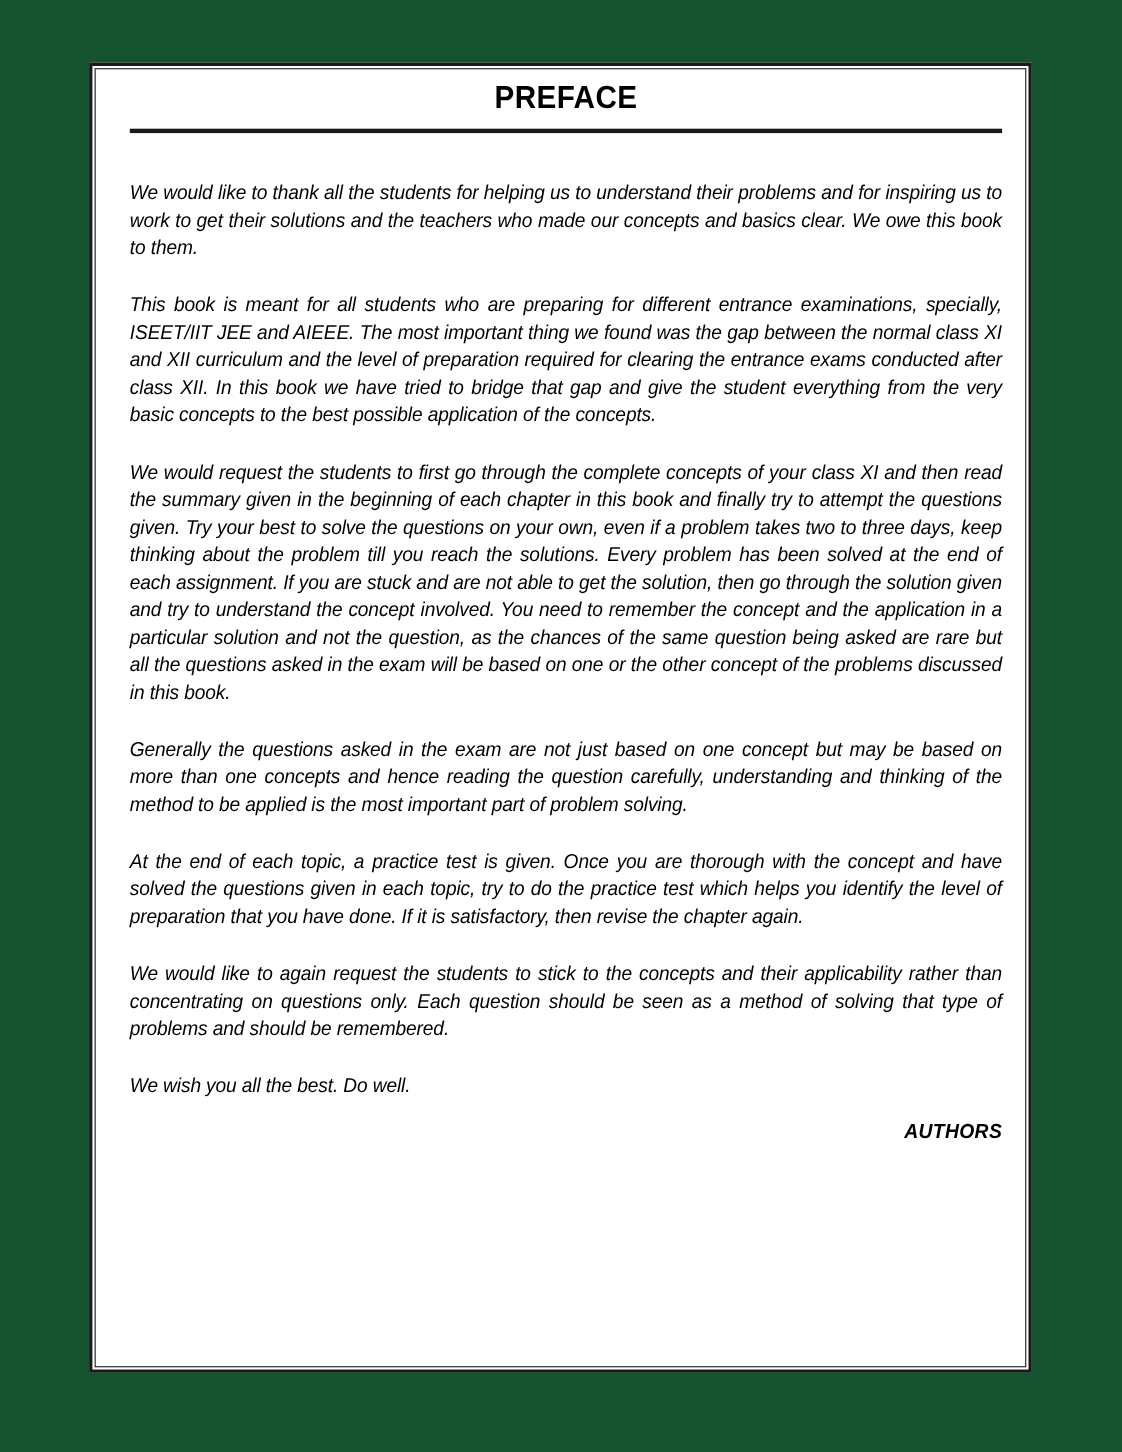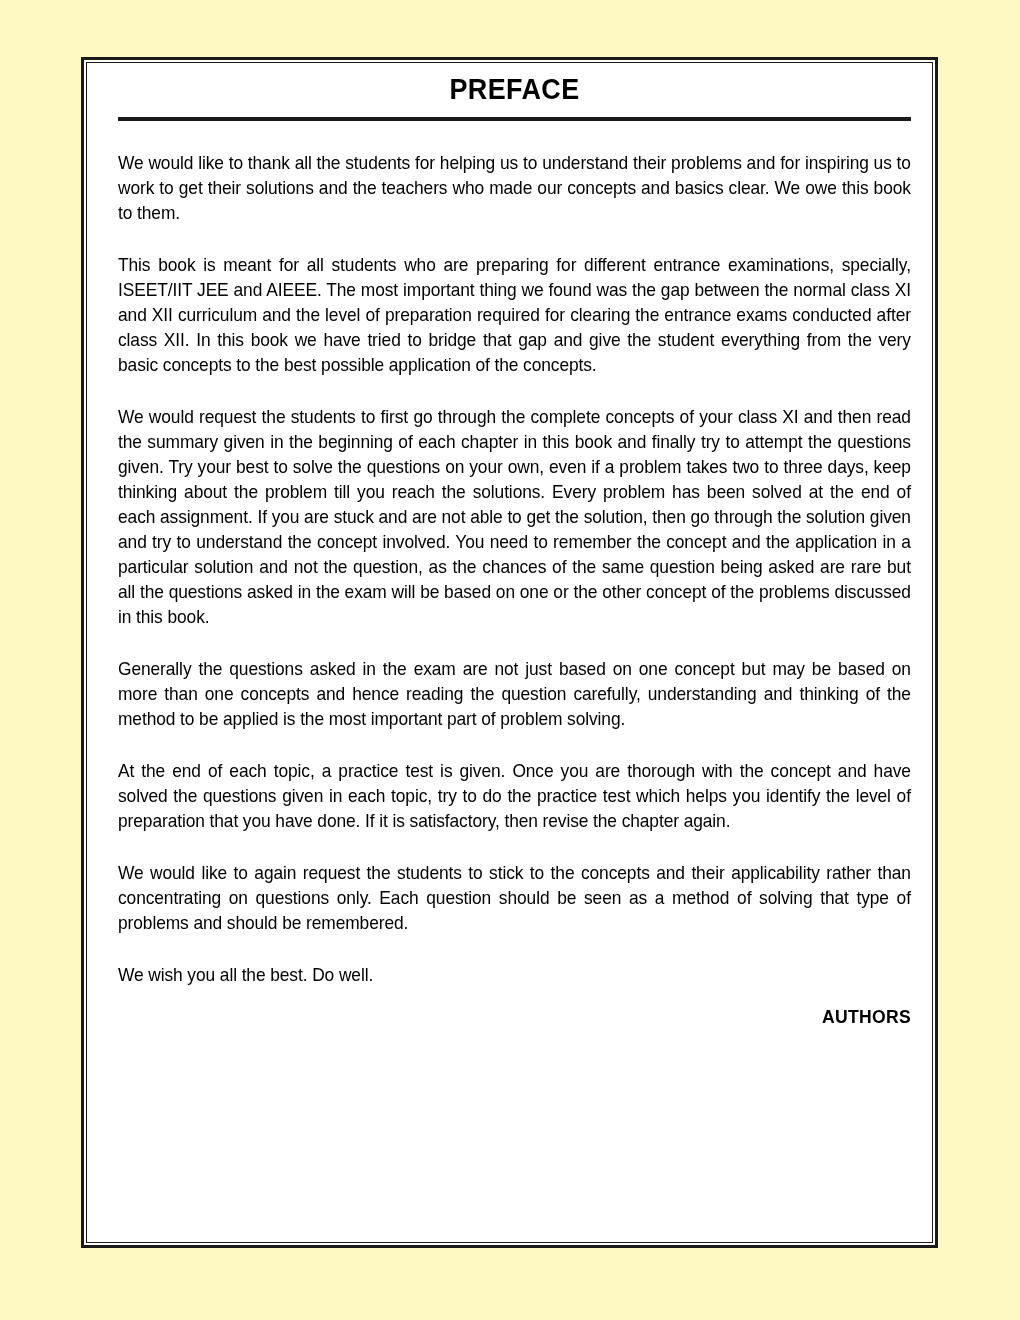--- a/index.html
+++ b/index.html
@@ -14,21 +14,21 @@
     height: 1320px;
     font-family: "Liberation Sans", "DejaVu Sans", sans-serif;
     color: #000000;
     -webkit-font-smoothing: antialiased;
   }
 
   .page {
     position: relative;
     width: 1020px;
     height: 1320px;
-    background: #fef9c3;
+    background: #14532d;
     box-sizing: border-box;
   }
 
   
   .page-frame {
     position: absolute;
     left: 81px;
     top: 57px;
     width: 857px;
     height: 1191px;
@@ -75,21 +75,22 @@
     margin: 8px 0 0 0;
     height: 0;
     border: 0;
     border-top: 3px solid #1a1a1a;
     border-bottom: 1px solid #1a1a1a;
     background: transparent;
     width: 100%;
   }
 
   .body-copy {
-    margin-top: 30px;
+    margin-top: 42px;
+    font-style: italic;
   }
 
   .para {
     margin: 0 0 27px 0;
     text-align: justify;
     text-justify: inter-word;
     font-size: 18.2px;
     line-height: 25px;
     transform: scaleX(0.955);
     transform-origin: left top;

